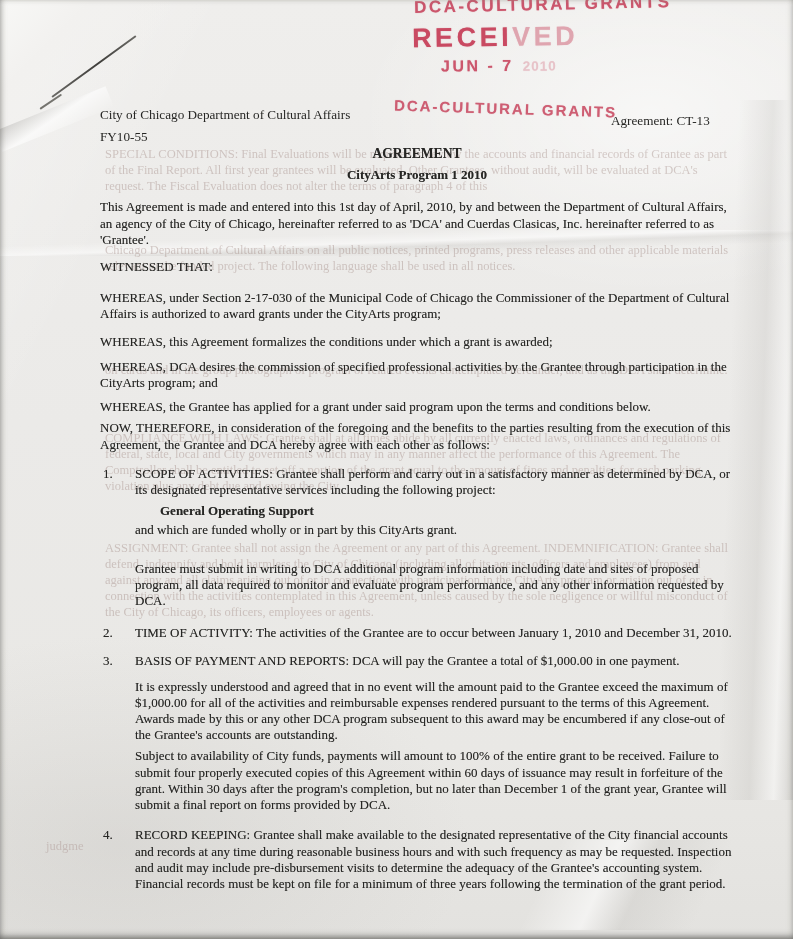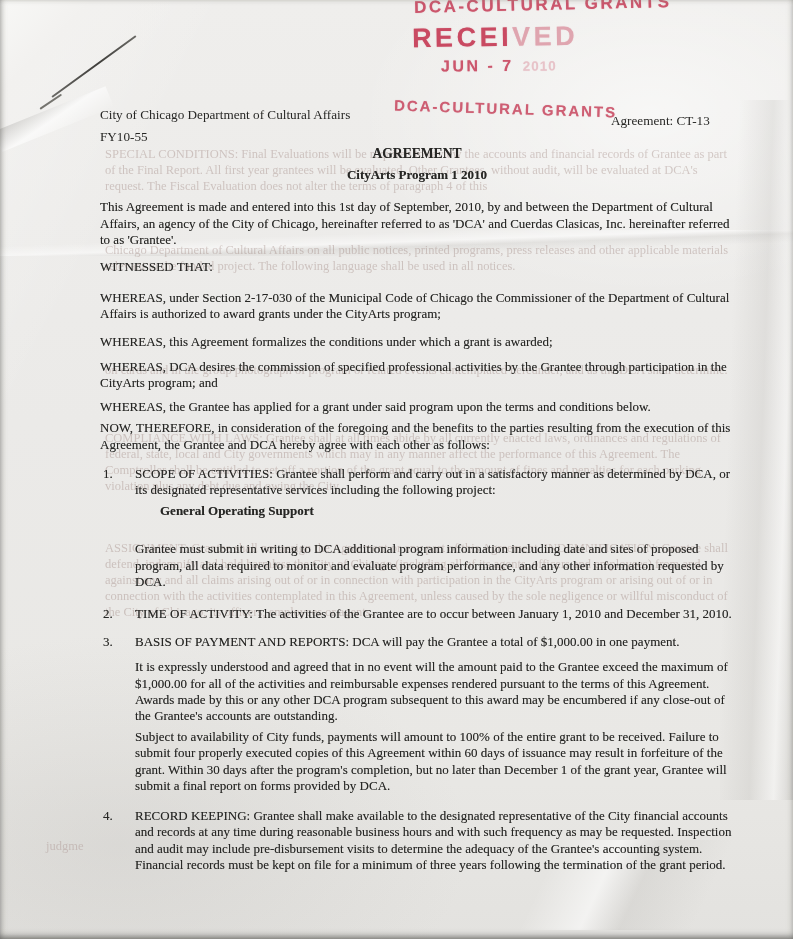--- a/index.html
+++ b/index.html
@@ -126,33 +126,34 @@
   <div class="stamp stamp-mid">DCA-CULTURAL GRANTS</div>
 
   <div class="hdr hdr-org">City of Chicago Department of Cultural Affairs</div>
   <div class="hdr hdr-fy">FY10-55</div>
   <div class="hdr hdr-agr">Agreement: CT-13</div>
 
   <div class="doc">
     <p class="t-main">AGREEMENT</p>
     <p class="t-sub">CityArts Program 1 2010</p>
 
-    <p class="p-intro">This Agreement is made and entered into this 1st day of September, 2010, by and between the Department of Cultural Affairs, an agency of the City of Chicago, hereinafter referred to as 'DCA' and Cuerdas Clasicas, Inc. hereinafter referred to as 'Grantee'.</p>
+    <p class="p-intro">This Agreement is made and entered into this 1st day of April, 2010, by and between the Department of Cultural Affairs, an agency of the City of Chicago, hereinafter referred to as 'DCA' and Cuerdas Clasicas, Inc. hereinafter referred to as 'Grantee'.</p>
     <p class="p-witnessed">WITNESSED THAT:</p>
     <p class="p-whereas-0">WHEREAS, under Section 2-17-030 of the Municipal Code of Chicago the Commissioner of the Department of Cultural Affairs is authorized to award grants under the CityArts program;</p>
     <p class="p-whereas-1">WHEREAS, this Agreement formalizes the conditions under which a grant is awarded;</p>
     <p class="p-whereas-2">WHEREAS, DCA desires the commission of specified professional activities by the Grantee through participation in the CityArts program; and</p>
     <p class="p-whereas-3">WHEREAS, the Grantee has applied for a grant under said program upon the terms and conditions below.</p>
     <p class="p-now">NOW, THEREFORE, in consideration of the foregoing and the benefits to the parties resulting from the execution of this Agreement, the Grantee and DCA hereby agree with each other as follows:</p>
 
     <div class="sec sec-1">
       <span class="num">1.</span>
       <div class="sec-body">
         <p>SCOPE OF ACTIVITIES: Grantee shall perform and carry out in a satisfactory manner as determined by DCA, or its designated representative services including the following project:</p>
         <p class="p-project">General Operating Support</p>
+        <p class="p-funding">and which are funded wholly or in part by this CityArts grant.</p>
         <p class="p-extra">Grantee must submit in writing to DCA additional program information including date and sites of proposed program, all data required to monitor and evaluate program performance, and any other information requested by DCA.</p>
       </div>
     </div>
 
     <div class="sec sec-2">
       <span class="num">2.</span>
       <div class="sec-body">
         <p>TIME OF ACTIVITY:  The activities of the Grantee are to occur between January 1, 2010 and December 31, 2010.</p>
       </div>
     </div>

